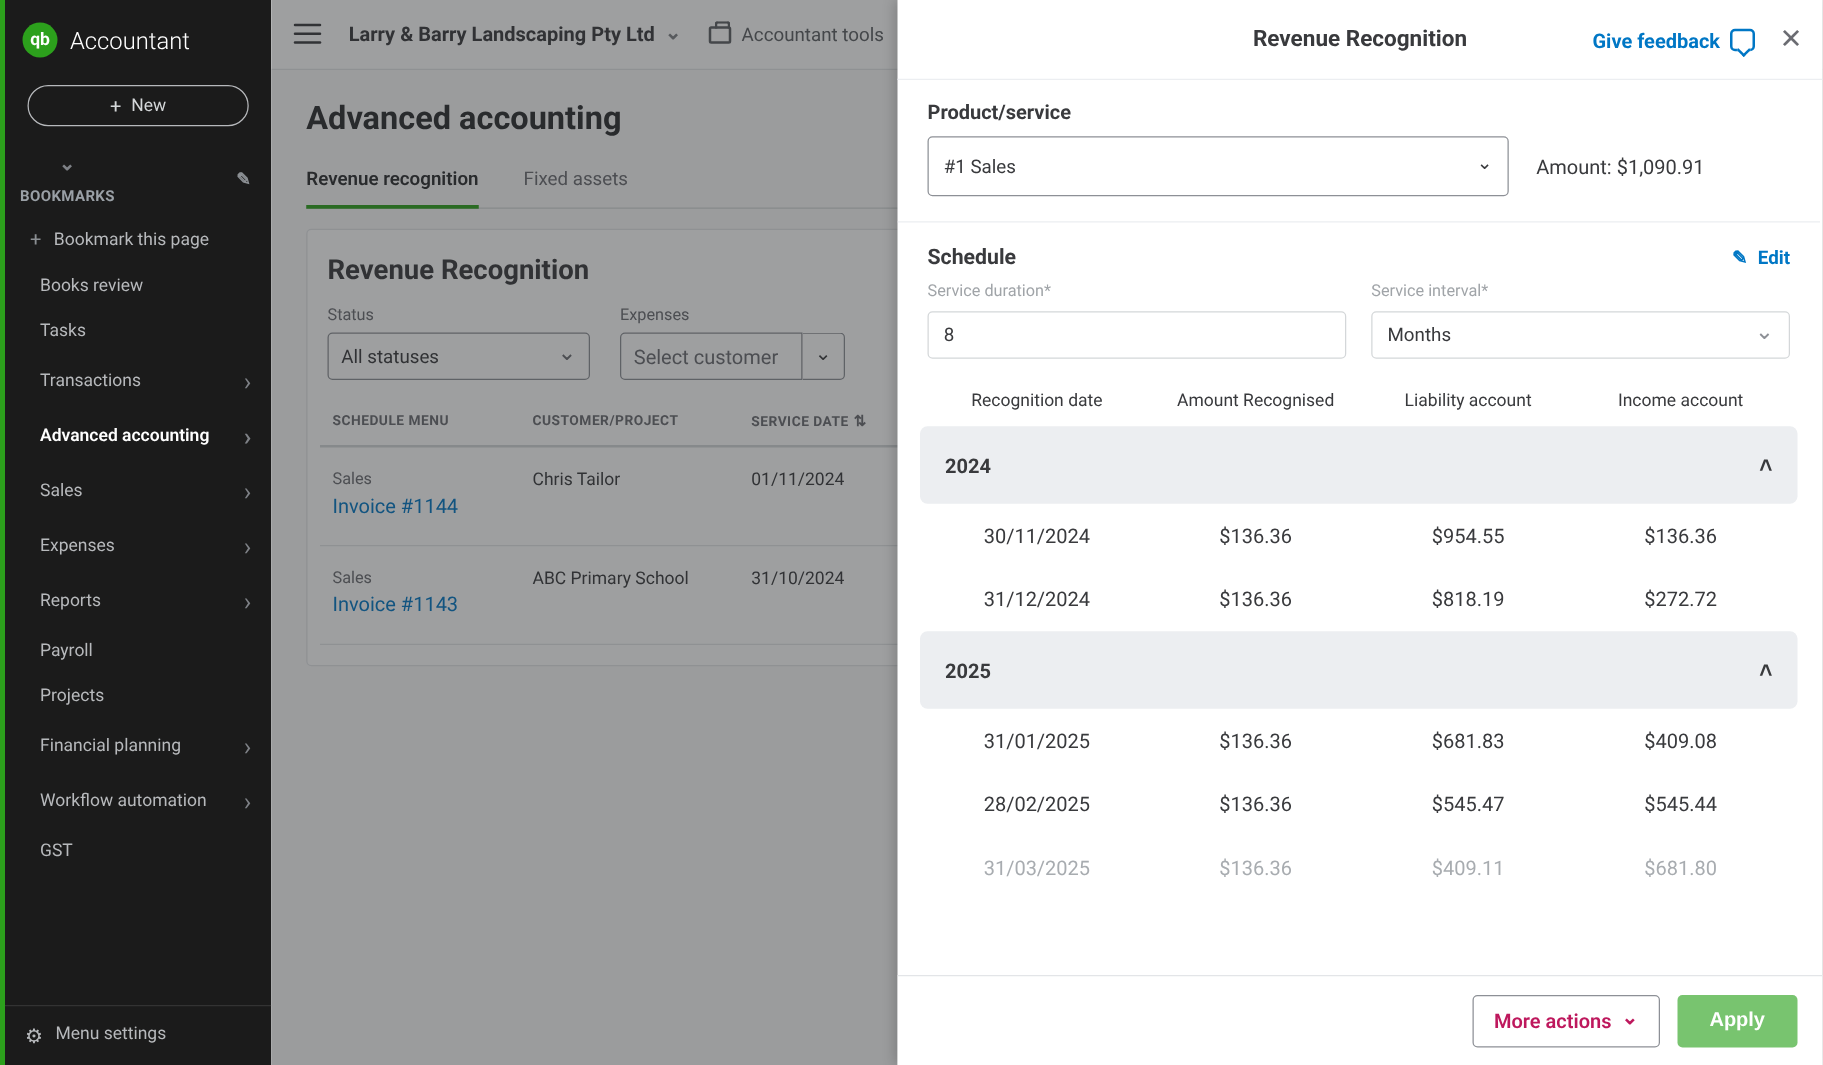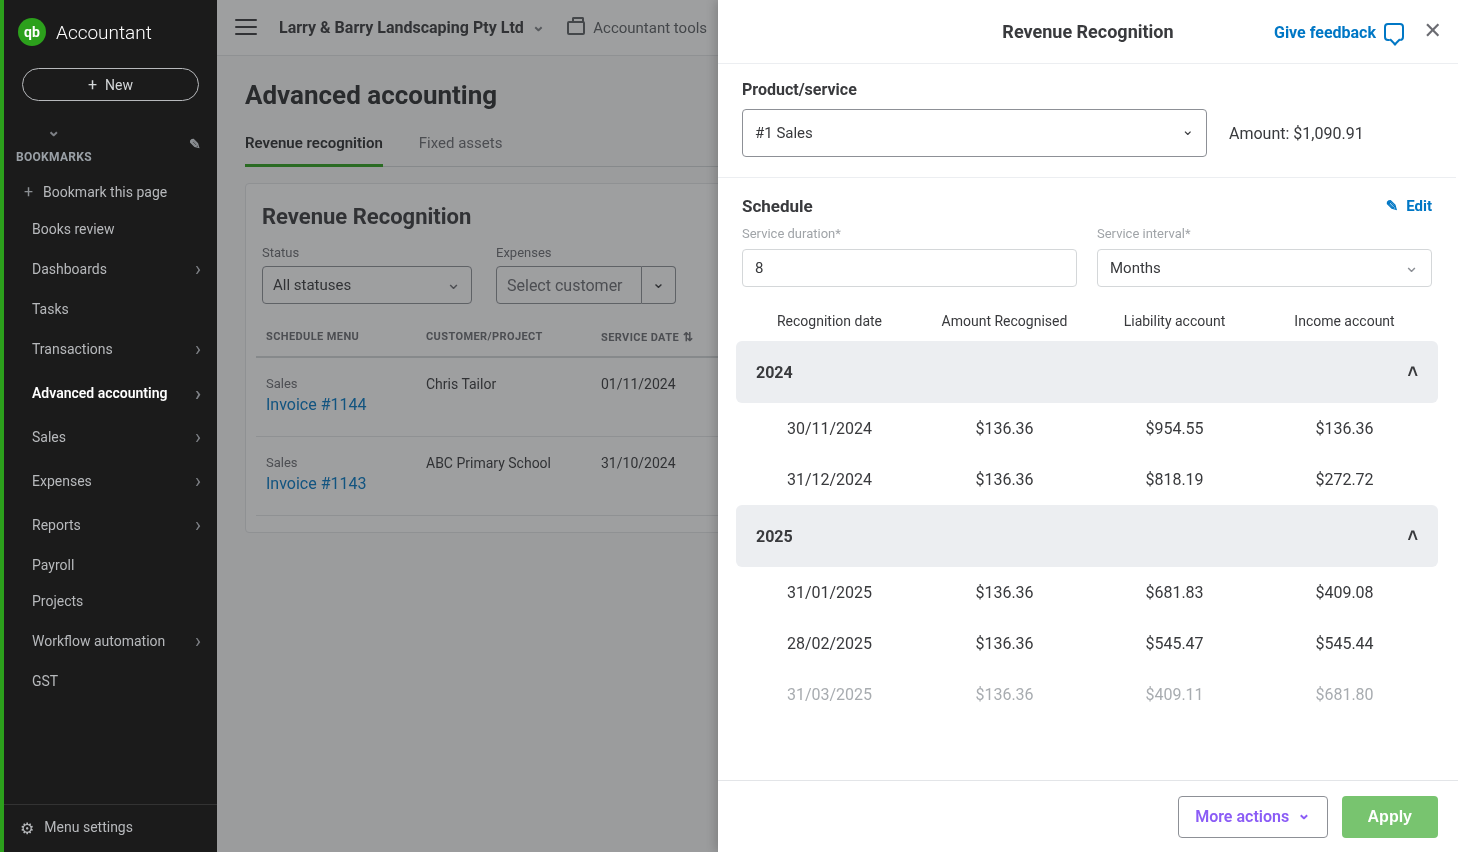--- a/index.html
+++ b/index.html
@@ -211,21 +211,21 @@
     padding:0 20px;font-size:16px;font-weight:700;color:#393a3d;
   }
   .year-band .chev-up::before{content:"˄";font-size:18px;color:#393a3d;}
   .data-row{display:flex;padding:16px 24px;font-size:16px;color:#393a3d;}
   .data-row.muted{color:#a8acb0;}
   .drawer-footer{
     border-top:1px solid #e3e5e8;height:72px;display:flex;align-items:center;justify-content:flex-end;gap:14px;padding:0 20px;background:#fff;
   }
   .btn-ghost{
     height:42px;border:1px solid #8d9096;border-radius:4px;background:#fff;padding:0 16px;
-    display:flex;align-items:center;gap:8px;font-size:16px;font-weight:600;color:#8b5cf6;
+    display:flex;align-items:center;gap:8px;font-size:16px;font-weight:600;color:#be185d;
   }
   .btn-primary{
     height:42px;border-radius:4px;border:none;padding:0 26px;font-size:16px;font-weight:700;color:#fff;
     background:#78c46f;
   }
 </style>
 </head>
 <body>
 
 <div class="sidebar">
@@ -248,24 +248,20 @@
   <div class="side-item add">
     <span class="plus-icon" style="color:#8b8f93;"></span>
     <span>Bookmark this page</span>
   </div>
 
   <div id="menu-list">
       <div class="side-item">
         <span>Books review</span>
       </div>
       <div class="side-item">
-        <span>Dashboards</span>
-        <span class="chev"></span>
-      </div>
-      <div class="side-item">
         <span>Tasks</span>
       </div>
       <div class="side-item">
         <span>Transactions</span>
         <span class="chev"></span>
       </div>
       <div class="side-item active">
         <span>Advanced accounting</span>
         <span class="chev"></span>
       </div>
@@ -279,20 +275,24 @@
       </div>
       <div class="side-item">
         <span>Reports</span>
         <span class="chev"></span>
       </div>
       <div class="side-item">
         <span>Payroll</span>
       </div>
       <div class="side-item">
         <span>Projects</span>
+      </div>
+      <div class="side-item">
+        <span>Financial planning</span>
+        <span class="chev"></span>
       </div>
       <div class="side-item">
         <span>Workflow automation</span>
         <span class="chev"></span>
       </div>
       <div class="side-item">
         <span>GST</span>
       </div>
     </div>
 

